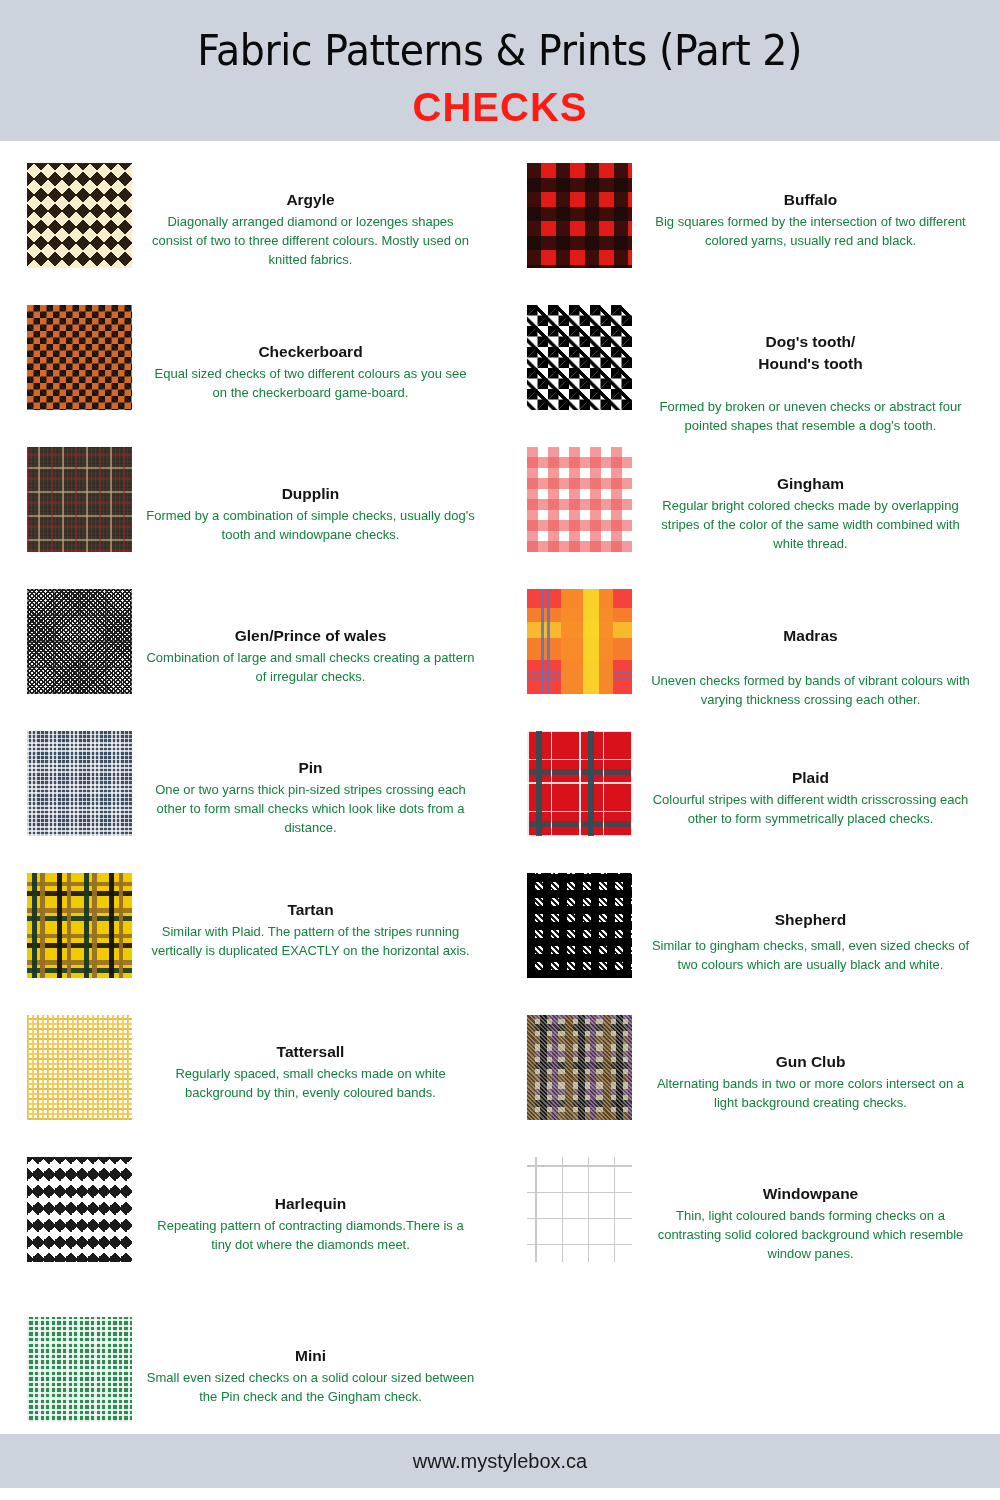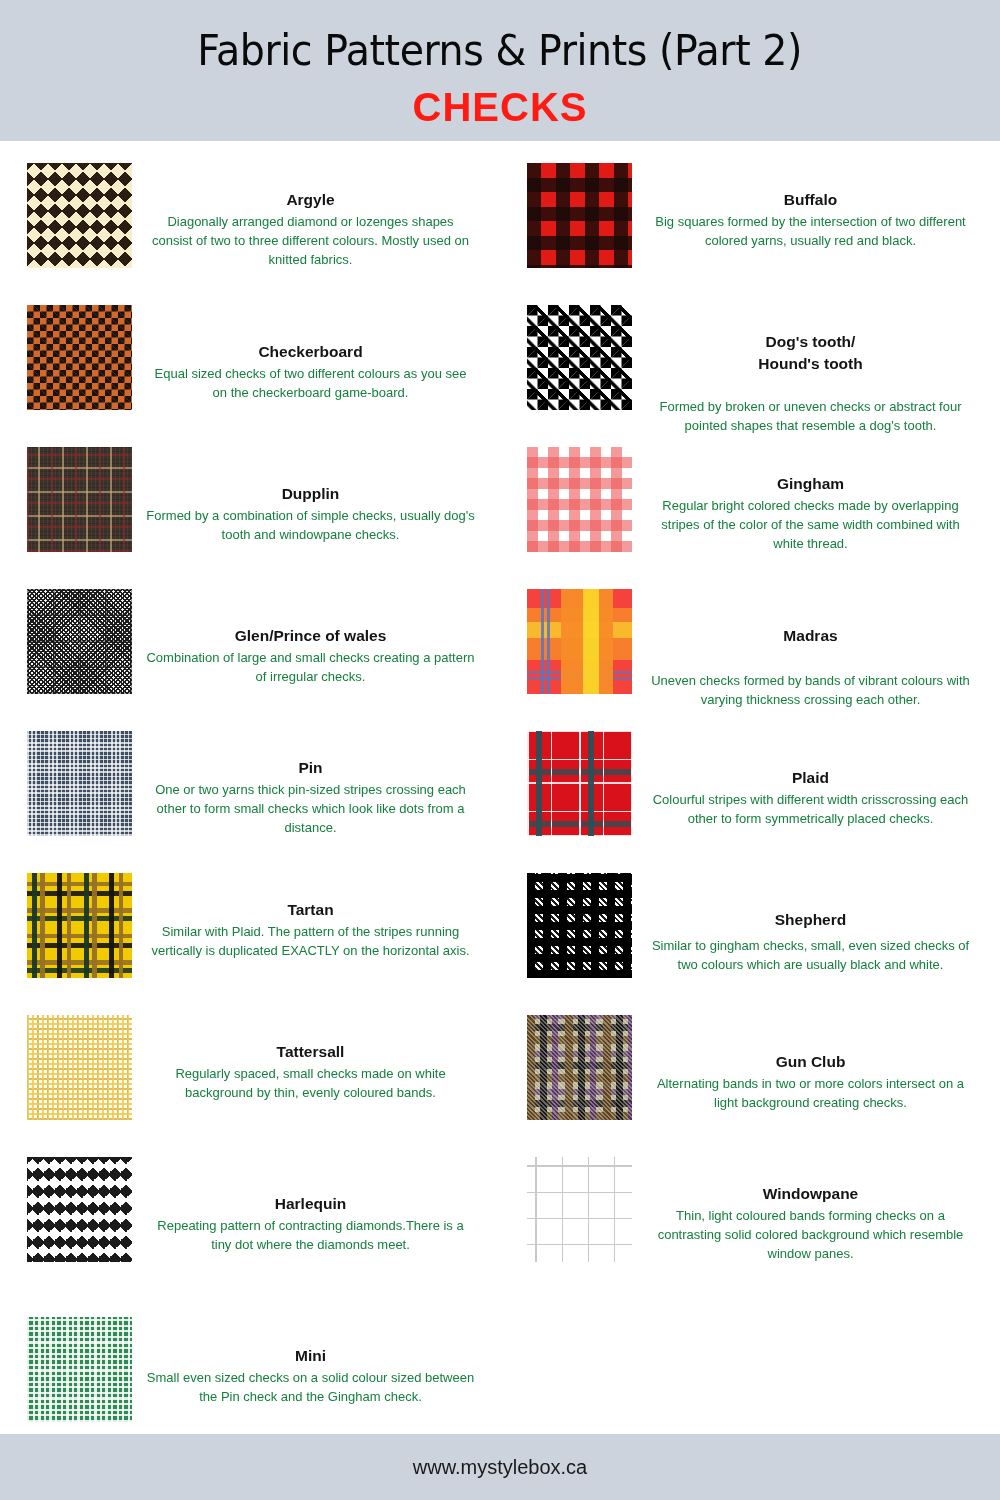--- a/index.html
+++ b/index.html
@@ -86,21 +86,21 @@
     color: #15803d;
     line-height: 1.47;
   }
   
   .pad-a .txt { padding-top: 2px; }
   .pad-b .txt { padding-top: 12px; }
   .pad-c .txt { padding-top: 22px; }
 
   
   .footer {
-    height: 66px;
+    height: 54px;
     background: #ccd3dc;
     display: flex;
     align-items: center;
     justify-content: center;
   }
   .footer-text {
     font-size: 20px;
     color: #1a1a1a;
   }
 

